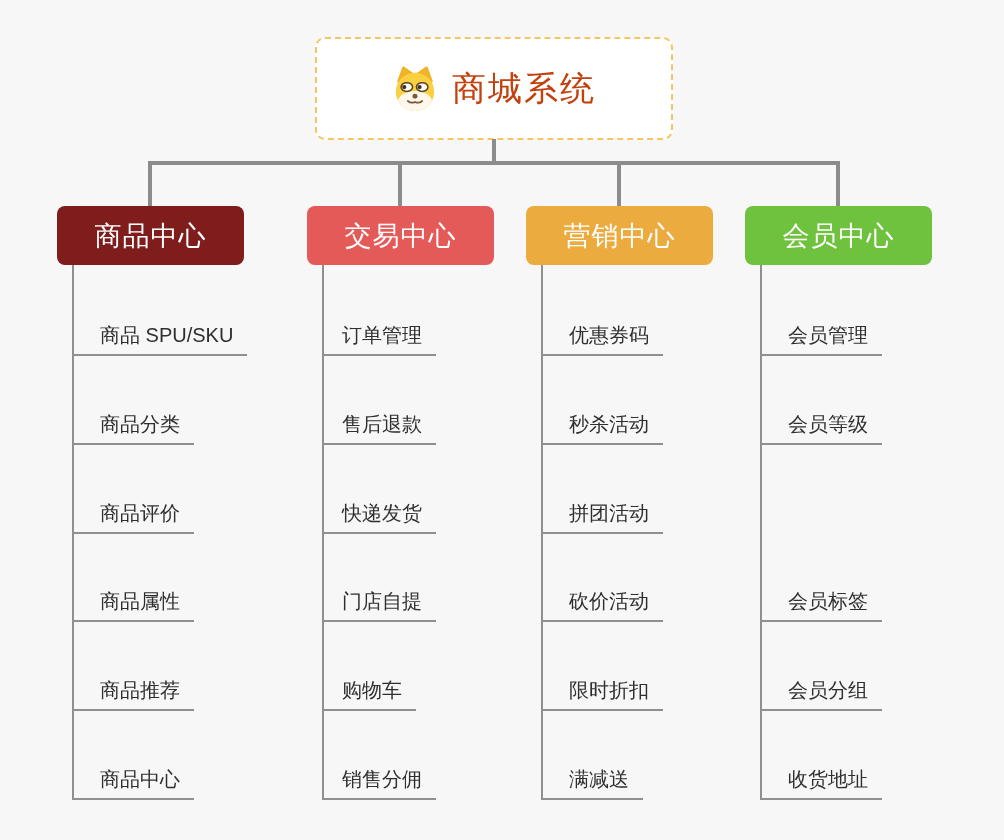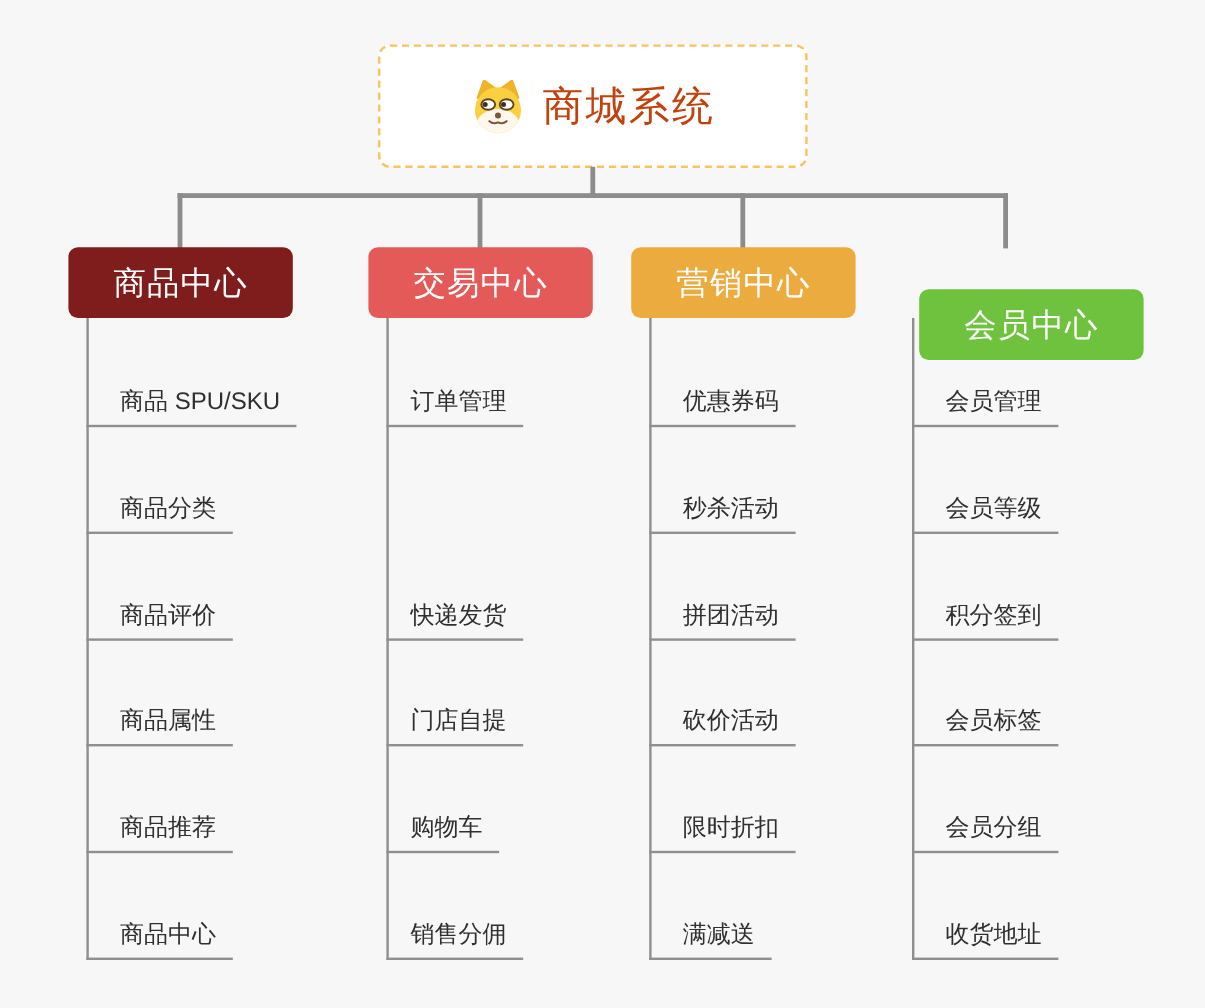--- a/index.html
+++ b/index.html
@@ -50,21 +50,21 @@
     border-radius:8px;
     display:flex;align-items:center;justify-content:center;
     color:#ffffff;
     font-size:27px;
     letter-spacing:1px;
     cursor:default;
   }
   .branch-1{left:57px;}
   .branch-2{left:307px;}
   .branch-3{left:526px;}
-  .branch-4{left:766px;margin-top:35px;}
+  .branch-4{left:745px;}
   
   .leaf{
     position:absolute;
     font-size:20px;
     line-height:28px;
     color:#2f2f2f;
     white-space:nowrap;
     padding:0 14px 5px 28px;
     border-bottom:2px solid #8f8f8f;
   }
@@ -120,32 +120,32 @@
   <div class="branch branch-4" style="background: rgb(110, 194, 61);">会员中心</div>
 
   <div class="leaf col-1 row-1">商品 SPU/SKU</div>
   <div class="leaf col-1 row-2">商品分类</div>
   <div class="leaf col-1 row-3">商品评价</div>
   <div class="leaf col-1 row-4">商品属性</div>
   <div class="leaf col-1 row-5">商品推荐</div>
   <div class="leaf col-1 row-6">商品中心</div>
 
   <div class="leaf col-2 row-1">订单管理</div>
+  <div class="leaf col-2 row-2">售后退款</div>
   <div class="leaf col-2 row-3">快递发货</div>
   <div class="leaf col-2 row-4">门店自提</div>
   <div class="leaf col-2 row-5">购物车</div>
   <div class="leaf col-2 row-6">销售分佣</div>
 
   <div class="leaf col-3 row-1">优惠券码</div>
   <div class="leaf col-3 row-2">秒杀活动</div>
   <div class="leaf col-3 row-3">拼团活动</div>
   <div class="leaf col-3 row-4">砍价活动</div>
   <div class="leaf col-3 row-5">限时折扣</div>
   <div class="leaf col-3 row-6">满减送</div>
 
   <div class="leaf col-4 row-1">会员管理</div>
   <div class="leaf col-4 row-2">会员等级</div>
-  <div class="leaf col-4 row-3">积分签到</div>
   <div class="leaf col-4 row-4">会员标签</div>
   <div class="leaf col-4 row-5">会员分组</div>
   <div class="leaf col-4 row-6">收货地址</div>
 
 </div>
 
 </body></html>

